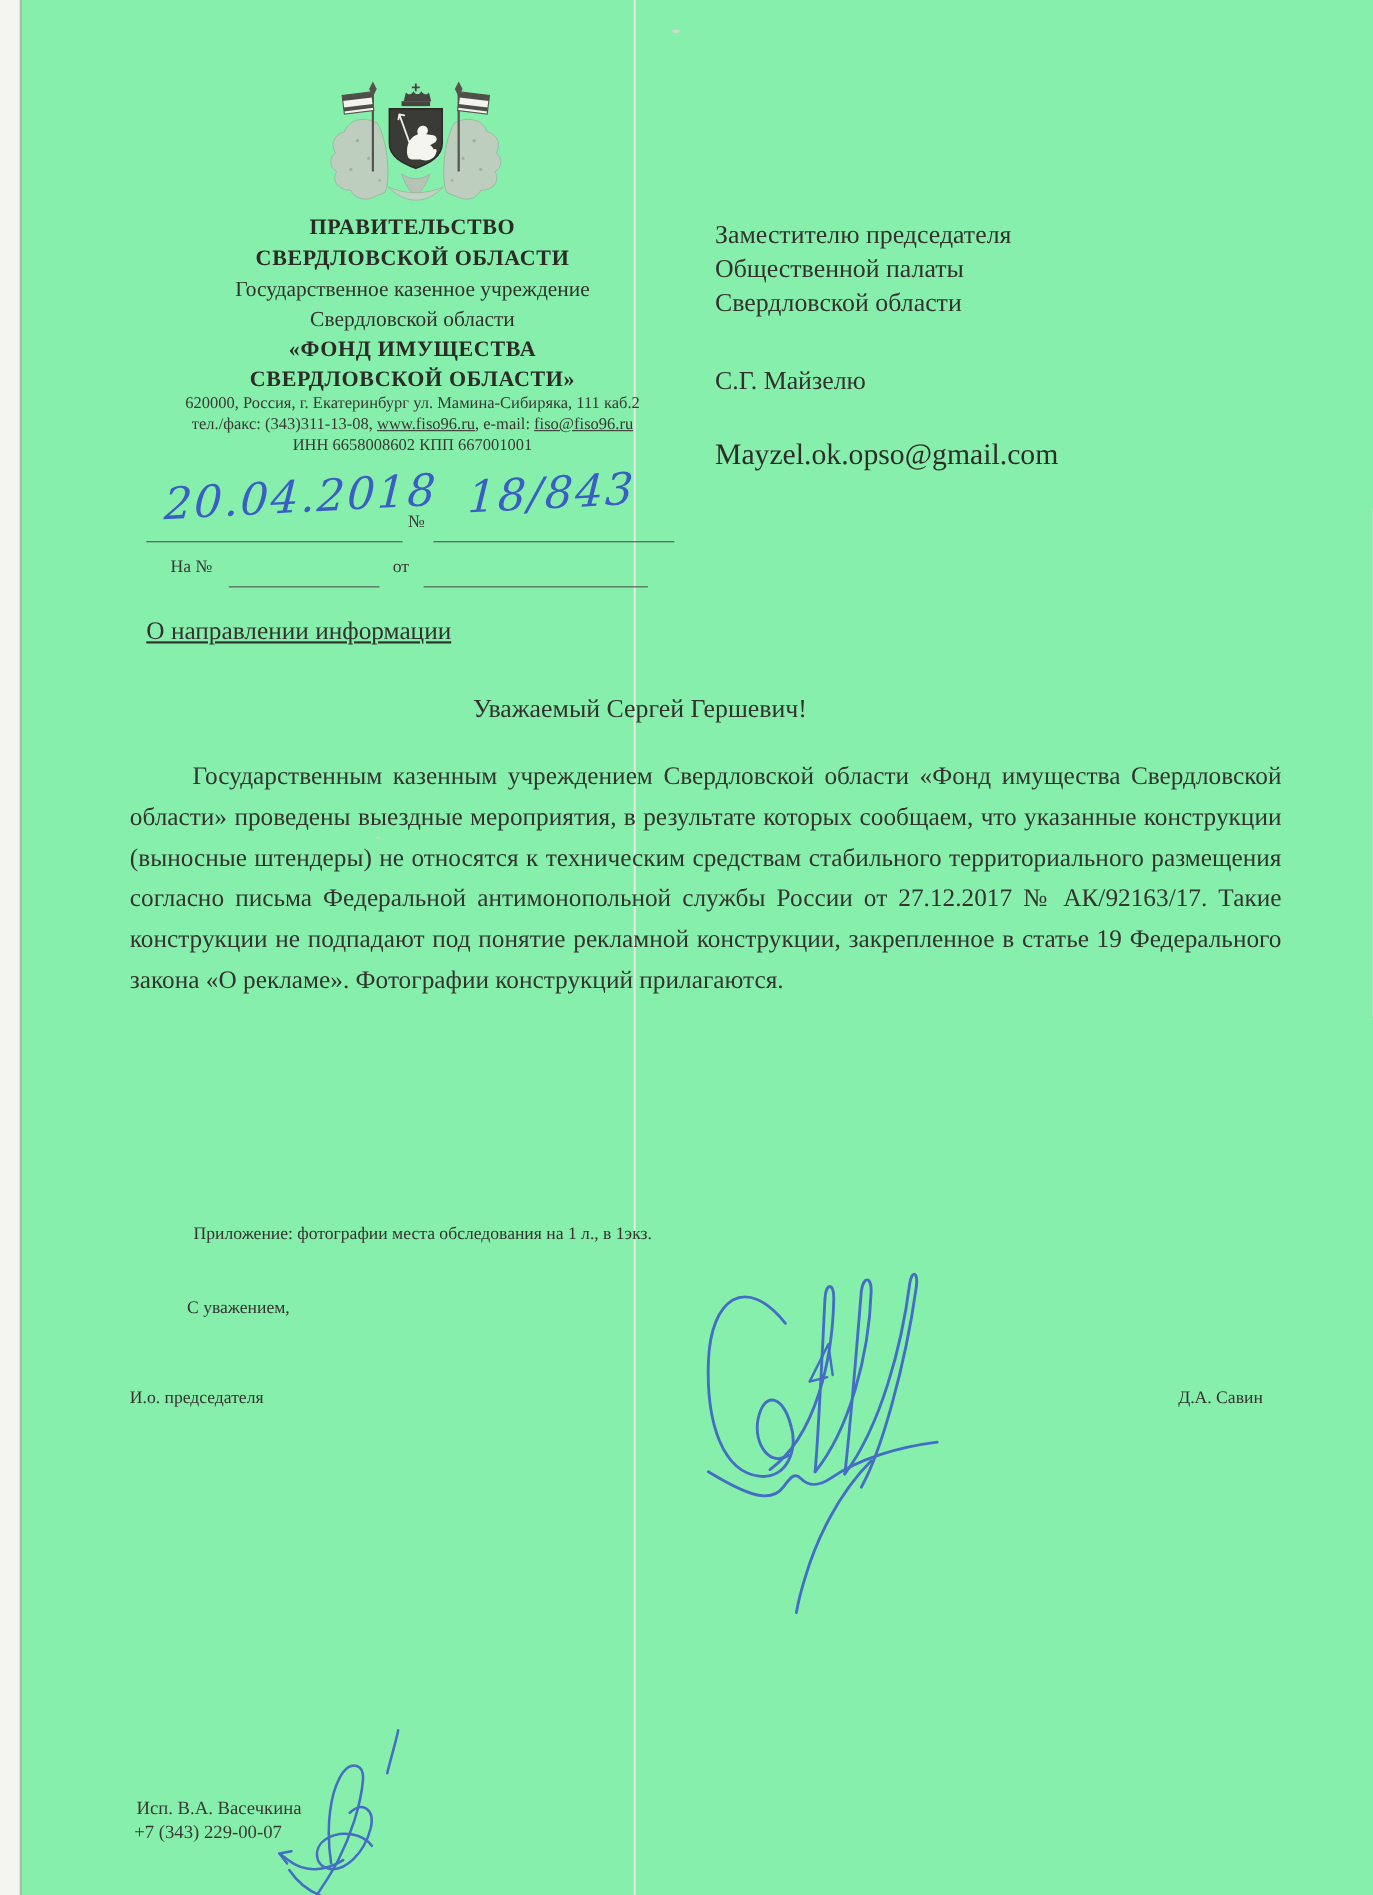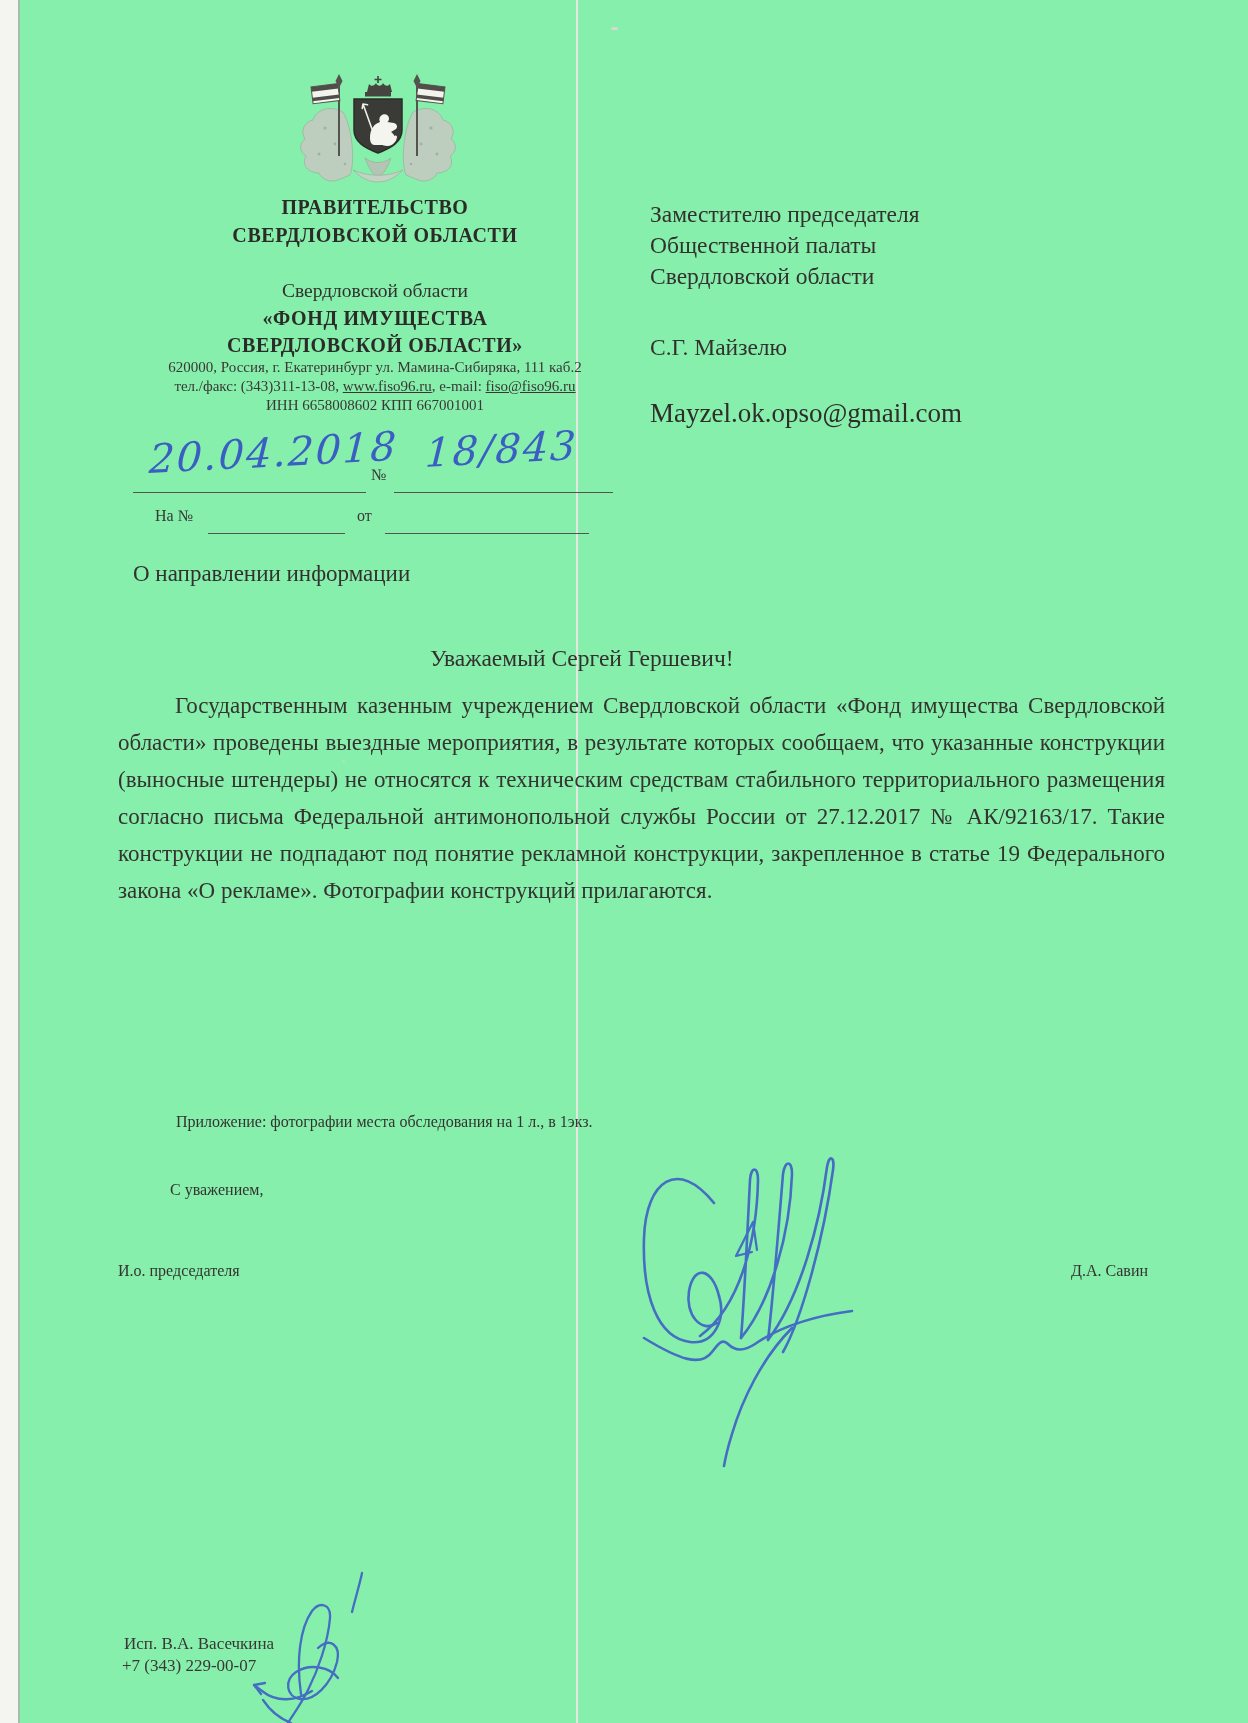--- a/index.html
+++ b/index.html
@@ -33,21 +33,21 @@
     font-size:40px;
     letter-spacing:2px;
     transform:rotate(-3deg) skewX(-6deg);
     transform-origin:left bottom;
     white-space:nowrap;
   }
   
   .recip{font-size:23.5px;line-height:30.5px;color:#33312e;}
   .recip-email{font-size:27px;color:#2f2d2a;}
   
-  .subject{font-size:23px;}
+  .subject{font-size:23px;text-decoration:underline;}
   .salutation{font-size:23.5px;}
   .bodytext{
     width:1047px;font-size:23px;line-height:37px;
     text-align:justify;color:#353330;
   }
   .bodytext p{margin:0;text-indent:57px;}
   .plain23{font-size:16px;color:#353330;}
   .footer-small{font-size:17px;color:#3a3835;}
   svg{display:block;}
 </style>
@@ -113,20 +113,21 @@
       <g>
         <path d="M87 68 c0 -9 4 -14 10 -16 c-1.5 -3 0 -6.5 3 -7.5 c3 -1 6 1 6 4 c0 1.5 -0.5 2.5 -1.5 3.5 l6.5 1 c3 0.8 4 4 2 6 l-5 3 c3 2 4.5 5 3.5 8 c-1 3 -4 5 -8 5 h-12 c-3 0 -4.5 -3 -4.5 -7 z" fill="#f5f5f0"></path>
         <path d="M101 74 c6 1.5 10.5 -1.5 11.5 -7" stroke="#f5f5f0" stroke-width="3" fill="none" stroke-linecap="round"></path>
         <path d="M80 34 l9 25 M80 34 l4.5 0.8 M80 34 l-0.8 4.5" stroke="#efefe9" stroke-width="1.6" fill="none" stroke-linecap="round"></path>
       </g>
     </svg>
   </div>
 
   <div class="abs lh-col lh-bold" style="top:196px;">ПРАВИТЕЛЬСТВО</div>
   <div class="abs lh-col lh-bold" style="top:224px;">СВЕРДЛОВСКОЙ ОБЛАСТИ</div>
+  <div class="abs lh-col lh-reg" style="top:253px;">Государственное казенное учреждение</div>
   <div class="abs lh-col lh-reg" style="top:280px;">Свердловской области</div>
   <div class="abs lh-col lh-bold" style="top:334px;">СВЕРДЛОВСКОЙ ОБЛАСТИ»</div>
   <div class="abs lh-col lh-bold" style="top:307px;">«ФОНД ИМУЩЕСТВА</div>
   <div class="abs lh-col lh-small" style="top:359px;">620000, Россия, г. Екатеринбург ул. Мамина-Сибиряка, 111 каб.2</div>
   <div class="abs lh-col lh-small" style="top:378px;"><span>тел./факс: (343)311-13-08, </span><span class="u">www.fiso96.ru</span><span>, e-mail: </span><span class="u">fiso@fiso96.ru</span></div>
   <div class="abs lh-col lh-small" style="top:397px;">ИНН 6658008602 КПП 667001001</div>
 
   <div class="abs handwriting" style="left:148px;top:436px;">20.04.2018</div>
   <div class="abs formline" style="left:133px;top:491px;width:233px;"></div>
   <div class="abs formlabel" style="left:371px;top:466px;">№</div>
@@ -138,21 +139,21 @@
   <div class="abs formlabel" style="left:357px;top:507px;">от</div>
   <div class="abs formline" style="left:385px;top:532px;width:204px;"></div>
 
   <div class="abs recip" style="left:650px;top:199px;">Заместителю председателя</div>
   <div class="abs recip" style="left:650px;top:230px;">Общественной палаты</div>
   <div class="abs recip" style="left:650px;top:261px;">Свердловской области</div>
   <div class="abs recip" style="left:650px;top:332px;">С.Г. Майзелю</div>
   <div class="abs recip-email" style="left:650px;top:398px;">Mayzel.ok.opso@gmail.com</div>
 
   <div class="abs subject" style="left:133px;top:561px;">О направлении информации</div>
-  <div class="abs salutation" style="left:430px;top:632px;margin-top:13px;">Уважаемый Сергей Гершевич!</div>
+  <div class="abs salutation" style="left:430px;top:632px;">Уважаемый Сергей Гершевич!</div>
 
   <div class="abs bodytext" style="left:118px;top:687px;">
     <p>Государственным казенным учреждением Свердловской области «Фонд имущества Свердловской области» проведены выездные мероприятия, в результате которых сообщаем, что указанные конструкции (выносные штендеры) не относятся к техническим средствам стабильного территориального размещения согласно письма Федеральной антимонопольной службы России от 27.12.2017 № АК/92163/17. Такие конструкции не подпадают под понятие рекламной конструкции, закрепленное в статье 19 Федерального закона «О рекламе». Фотографии конструкций прилагаются.</p>
   </div>
 
   <div class="abs plain23" style="left:176px;top:1113px;">Приложение: фотографии места обследования на 1 л., в 1экз.</div>
   <div class="abs plain23" style="left:170px;top:1181px;">С уважением,</div>
 
   <div class="abs plain23" style="left:118px;top:1262px;">И.о. председателя</div>
   <div class="abs plain23" style="right:100px;top:1262px;">Д.А. Савин</div>

